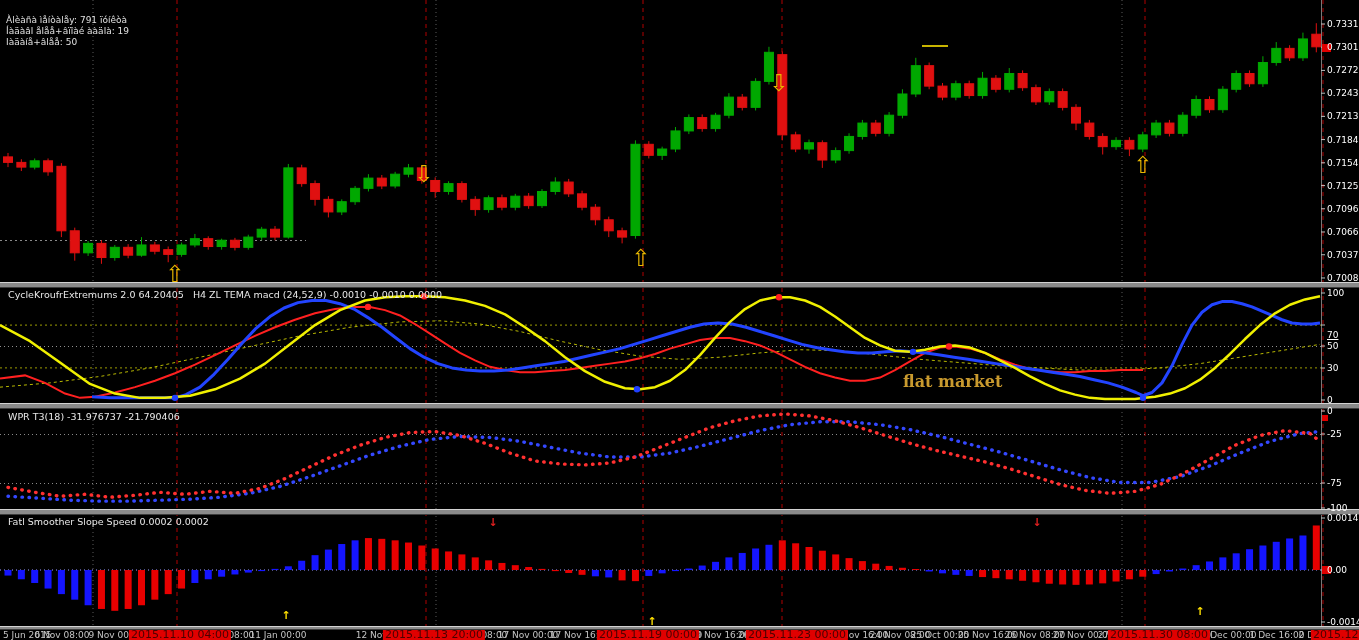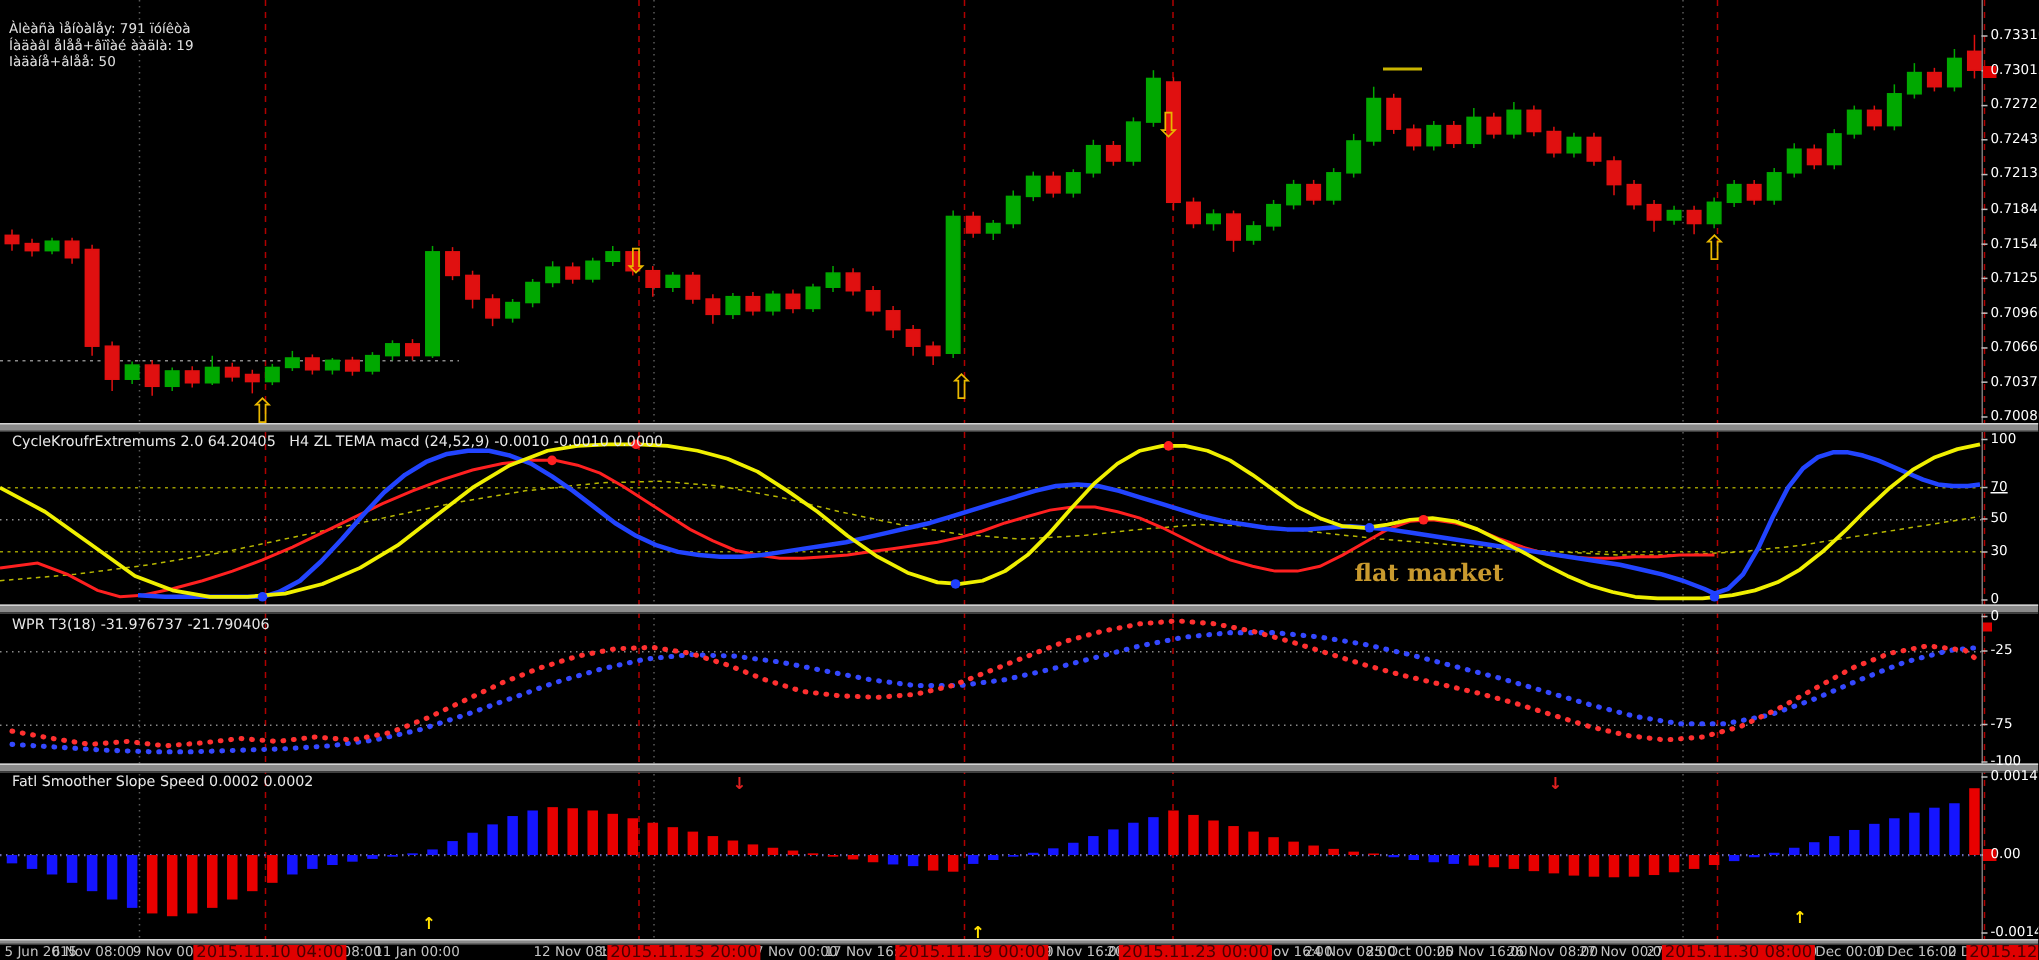--- a/index.html
+++ b/index.html
@@ -447,21 +447,21 @@
       <div class="scale-label" style="top: 93.1944px;">0.72430</div>
       <div class="scale-label" style="top: 116.39px;">0.72135</div>
       <div class="scale-label" style="top: 139.586px;">0.71840</div>
       <div class="scale-label" style="top: 162.782px;">0.71545</div>
       <div class="scale-label" style="top: 185.585px;">0.71255</div>
       <div class="scale-label" style="top: 208.78px;">0.70960</div>
       <div class="scale-label" style="top: 231.976px;">0.70665</div>
       <div class="scale-label" style="top: 254.779px;">0.70375</div>
       <div class="scale-label" style="top: 277.975px;">0.70080</div>
       <div class="scale-label" style="top: 293px;">100</div>
-      <div class="scale-label" style="top: 325px; text-decoration: underline;">70</div>
+      <div class="scale-label" style="top: 335px; text-decoration: underline;">70</div>
       <div class="scale-label" style="top: 346px;">50</div>
       <div class="scale-label" style="top: 368px;">30</div>
       <div class="scale-label" style="top: 400px;">0</div>
       <div class="scale-label" style="top: 411px;">0</div>
       <div class="scale-label" style="top: 434px;">-25</div>
       <div class="scale-label" style="top: 483px;">-75</div>
       <div class="scale-label" style="top: 508px;">-100</div>
       <div class="scale-label" style="top: 518px;">0.0014</div>
       <div class="scale-label" style="top: 570px;">0.00</div>
       <div class="scale-label" style="top: 622px;">-0.0014</div>
@@ -489,19 +489,19 @@
       <div class="axis-label" style="left: 940px;">25 Oct 00:00</div>
       <div class="axis-label" style="left: 988px;">25 Nov 16:00</div>
       <div class="axis-label" style="left: 1035px;">26 Nov 08:00</div>
       <div class="axis-label" style="left: 1083px;">27 Nov 00:00</div>
       <div class="axis-label" style="left: 1128px;">27 Nov 16:00</div>
       <div class="axis-label" style="left: 1181px;">30 Nov 08:00</div>
       <div class="axis-label" style="left: 1229px;">1 Dec 00:00</div>
       <div class="axis-label" style="left: 1277px;">1 Dec 16:00</div>
       <div class="axis-label" style="left: 1326px;">2 Dec 08:00</div>
       <div class="red-box" style="left: 180px;">2015.11.10 04:00</div>
-      <div class="red-box" style="left: 456px;">2015.11.13 20:00</div>
+      <div class="red-box" style="left: 434px;">2015.11.13 20:00</div>
       <div class="red-box" style="left: 648px;">2015.11.19 00:00</div>
       <div class="red-box" style="left: 797px;">2015.11.23 00:00</div>
       <div class="red-box" style="left: 1159px;">2015.11.30 08:00</div>
       <div class="red-box" style="left: 1362px;">2015.12.03 00:00</div>
     </div>
 </div>
 
 </body></html>

